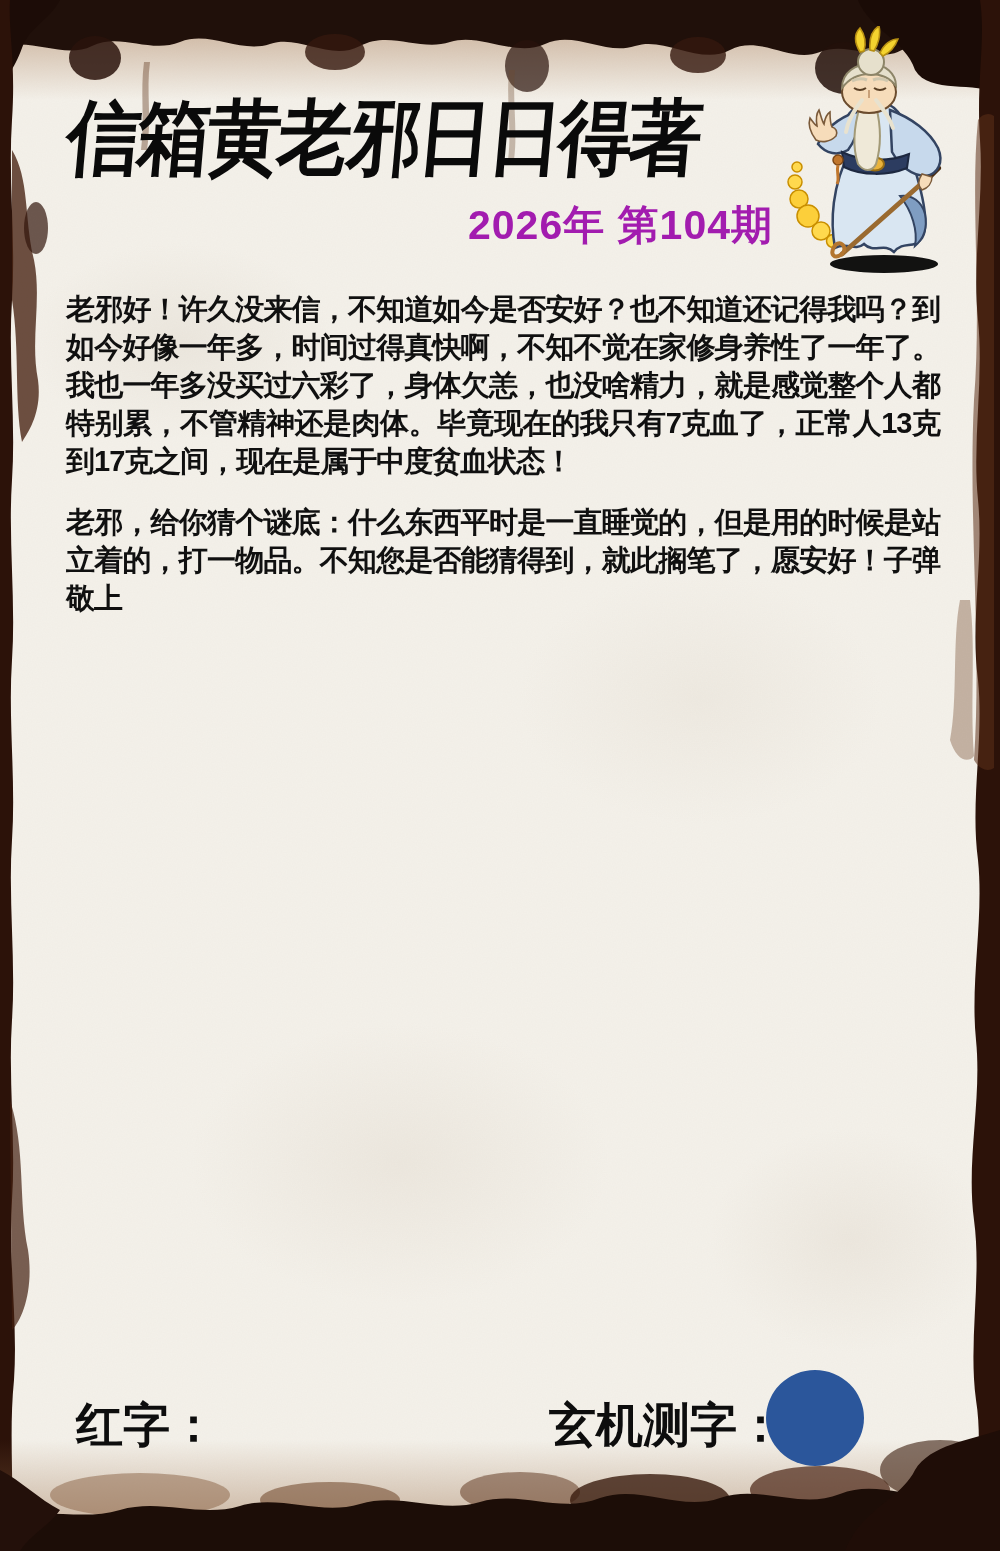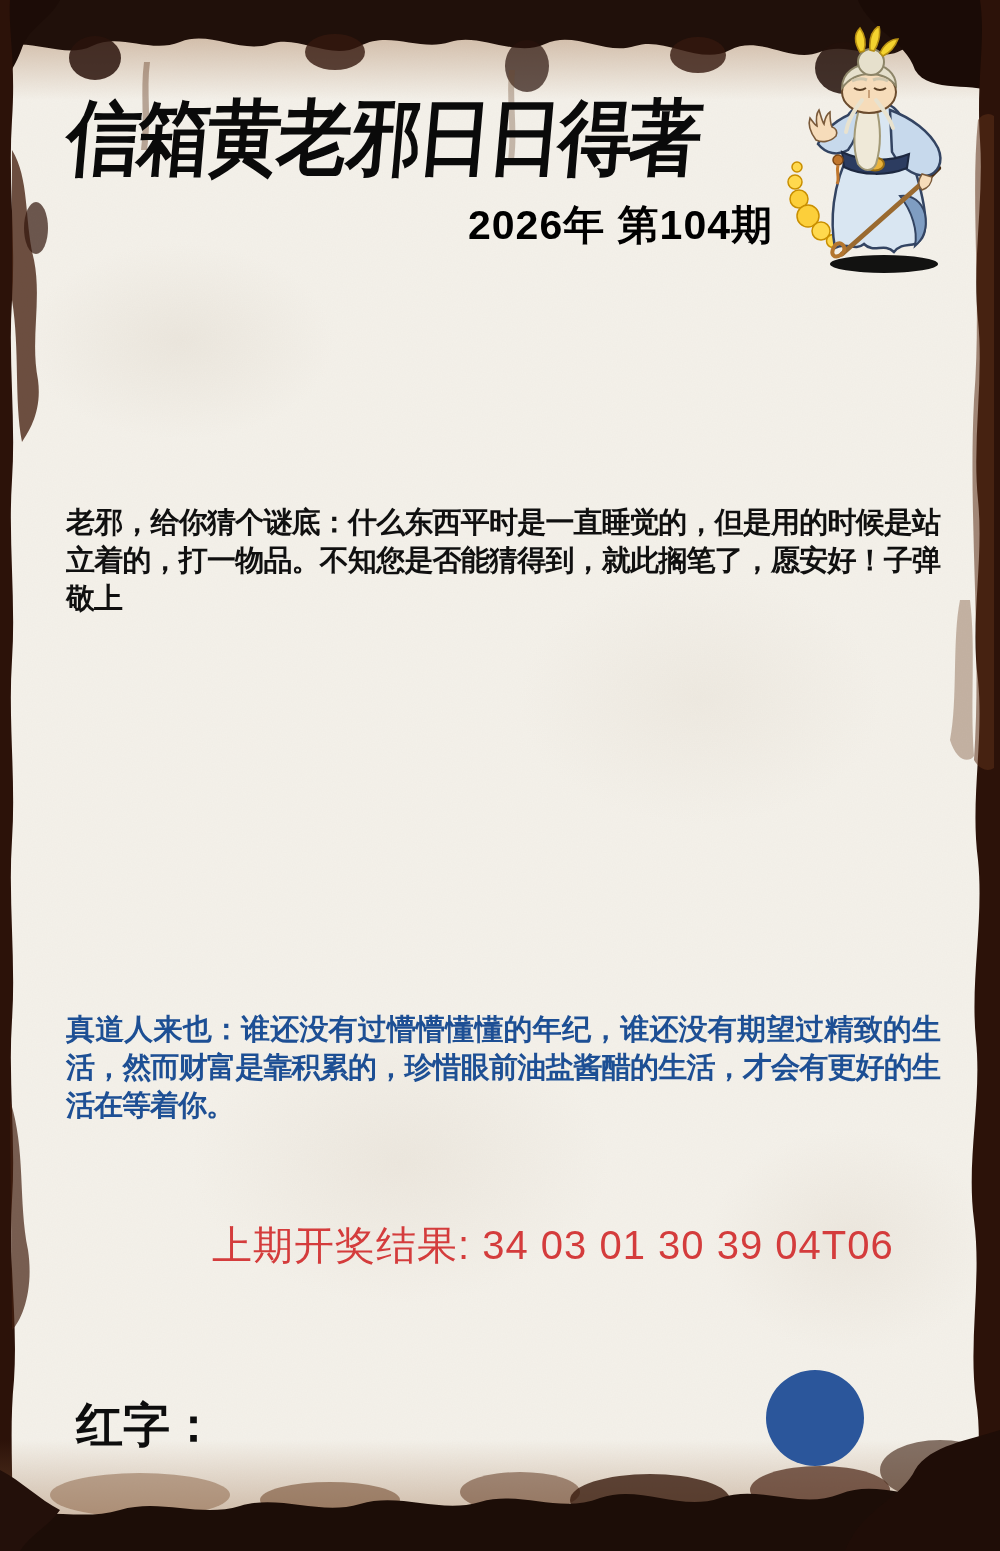--- a/index.html
+++ b/index.html
@@ -24,21 +24,21 @@
   .frame{position:absolute;inset:0;width:100%;height:100%;pointer-events:none;}
 
   .title{
     position:absolute;left:72px;top:84px;
     font-size:82px;font-weight:900;color:#0a0a0a;
     letter-spacing:-4px;white-space:nowrap;
     transform:skewX(-5deg) scaleX(.9);transform-origin:left top;
   }
   .issue{
     position:absolute;left:468px;top:198px;
-    font-size:41px;font-weight:bold;color:#000000;
+    font-size:41px;font-weight:bold;color:#a21caf;
     letter-spacing:1px;white-space:nowrap;
   }
   .para{
     position:absolute;left:66px;width:874px;
     font-size:29px;font-weight:bold;color:#101010;
     line-height:38px;letter-spacing:-1px;
     text-align:justify;text-justify:inter-character;
   }
   .para.blue{color:var(--blue-text,#1d4f94);}
   .p1{top:290px;}
@@ -165,24 +165,21 @@
     <path d="M80,55 Q88,51 95,54" stroke="#cfc7ae" stroke-width="3" fill="none"></path>
     <path d="M101,54 Q108,51 116,55" stroke="#cfc7ae" stroke-width="3" fill="none"></path>
     <path d="M97,64 L97,72" stroke="#c9a179" stroke-width="2"></path>
     <path d="M90,74 C82,84 76,94 74,106" stroke="#e8e2cf" stroke-width="4" fill="none" stroke-linecap="round"></path>
     <path d="M104,74 C112,84 118,92 121,102" stroke="#e8e2cf" stroke-width="4" fill="none" stroke-linecap="round"></path>
   </svg>
 
   <div class="title">信箱黄老邪日日得著</div>
   <div class="issue">2026年 第104期</div>
 
+  <div class="para p1">老邪好！许久没来信，不知道如今是否安好？也不知道还记得我吗？到如今好像一年多，时间过得真快啊，不知不觉在家修身养性了一年了。我也一年多没买过六彩了，身体欠恙，也没啥精力，就是感觉整个人都特别累，不管精神还是肉体。毕竟现在的我只有7克血了，正常人13克到17克之间，现在是属于中度贫血状态！</div>
   <div class="para p2">老邪，给你猜个谜底：什么东西平时是一直睡觉的，但是用的时候是站立着的，打一物品。不知您是否能猜得到，就此搁笔了，愿安好！子弹敬上</div>
-  <div class="para blue r2">真道人来也：谁还没有过懵懵懂懂的年纪，谁还没有期望过精致的生活，然而财富是靠积累的，珍惜眼前油盐酱醋的生活，才会有更好的生活在等着你。</div>
 
-  <div class="draw-line">
-    <span>上期开奖结果:</span>
-    <span>34 03 01 30 39 04T06</span>
-  </div>
 
   <div class="foot-label lbl-red">红字：</div>
+  <div class="foot-label lbl-mystery">玄机测字：</div>
   <div class="cover-circle"></div>
 
 </div>
 
 </body></html>

